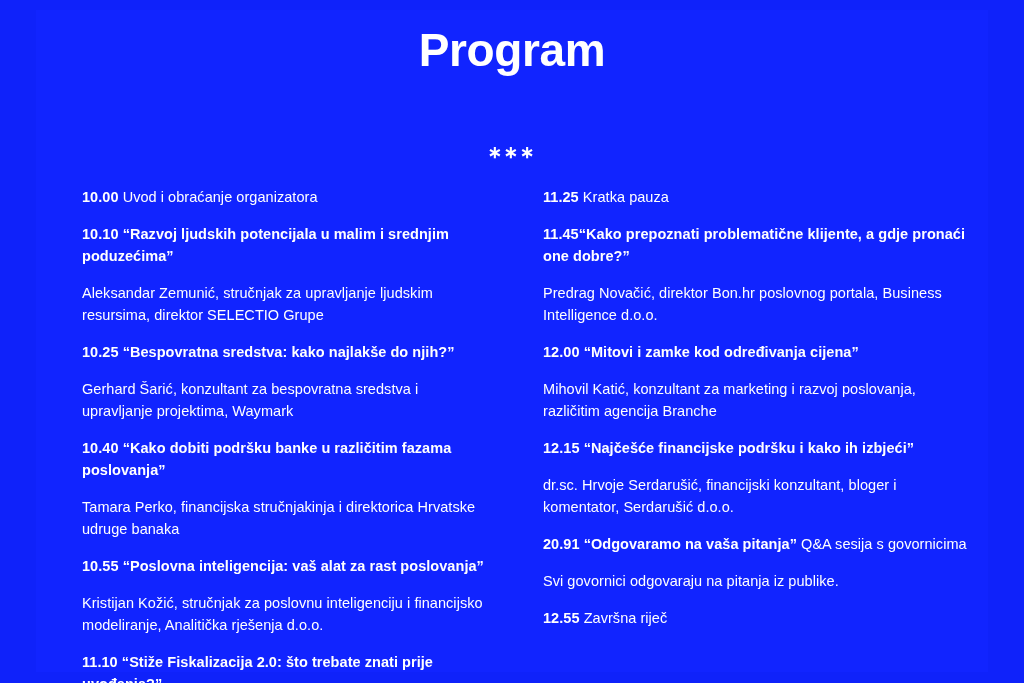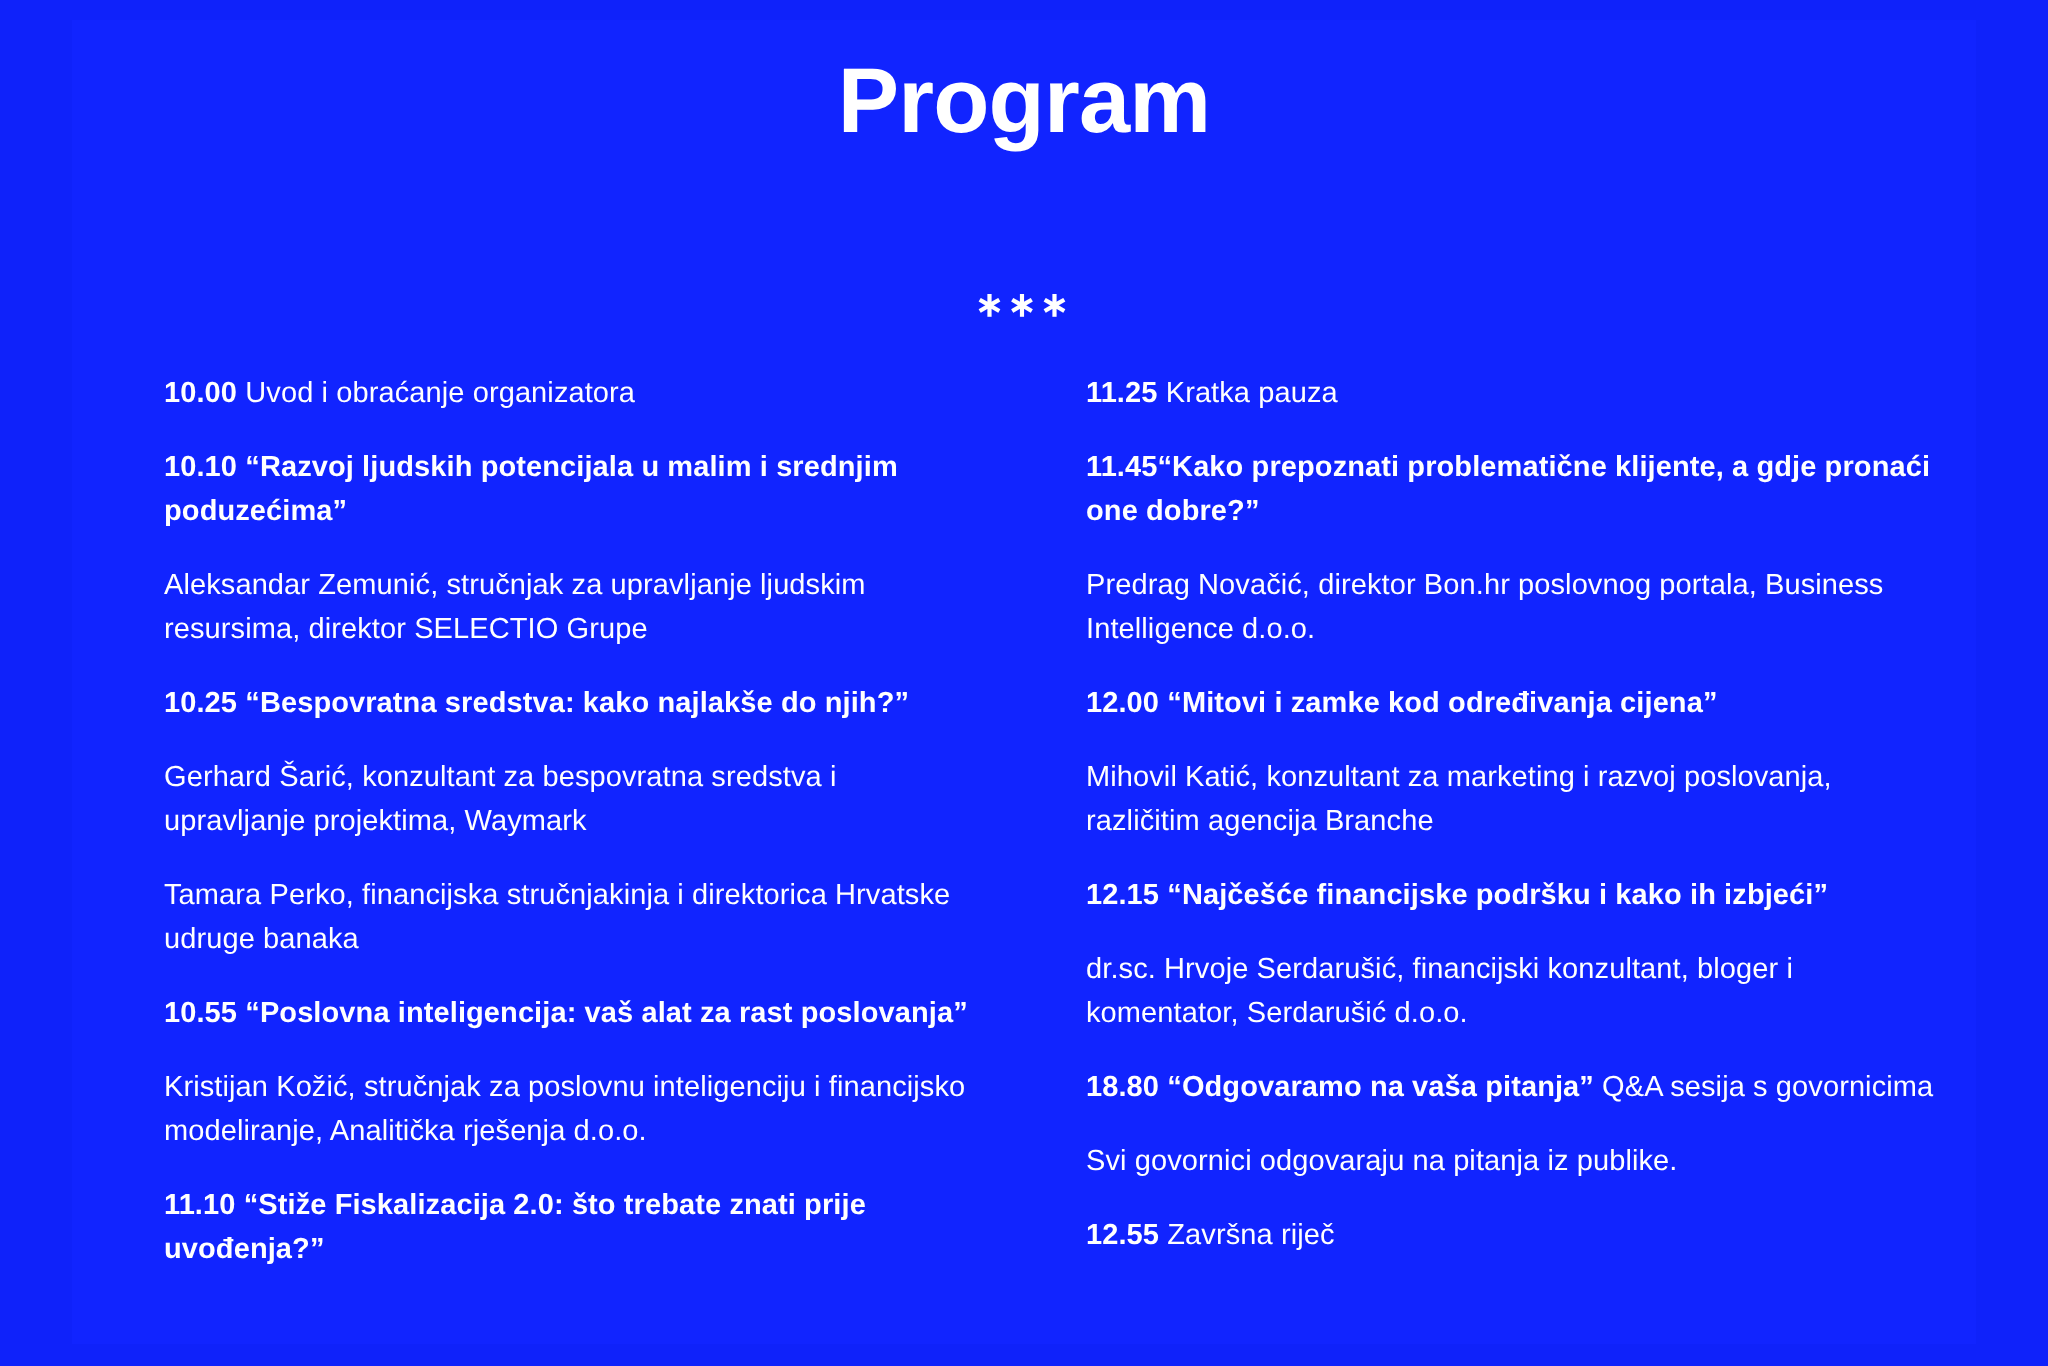--- a/index.html
+++ b/index.html
@@ -123,34 +123,35 @@
   <div class="divider-asterisks">∗∗∗</div>
 
   <div class="columns">
 
     <div class="column column-left" id="col-left">
         <p class="entry session"><span class="time">10.00</span><span class="sep"> </span><span class="plain">Uvod i obraćanje organizatora</span></p>
         <p class="entry session"><span class="time">10.10</span><span class="sep"> </span><span class="title-strong">“Razvoj ljudskih potencijala u malim i srednjim poduzećima”</span></p>
         <p class="entry speaker">Aleksandar Zemunić, stručnjak za upravljanje ljudskim resursima, direktor SELECTIO Grupe</p>
         <p class="entry session"><span class="time">10.25</span><span class="sep"> </span><span class="title-strong">“Bespovratna sredstva: kako najlakše do njih?”</span></p>
         <p class="entry speaker">Gerhard Šarić, konzultant za bespovratna sredstva i upravljanje projektima, Waymark</p>
+        <p class="entry session"><span class="time">10.40</span><span class="sep"> </span><span class="title-strong">“Kako dobiti podršku banke u različitim fazama poslovanja”</span></p>
         <p class="entry speaker">Tamara Perko, financijska stručnjakinja i direktorica Hrvatske udruge banaka</p>
         <p class="entry session"><span class="time">10.55</span><span class="sep"> </span><span class="title-strong">“Poslovna inteligencija: vaš alat za rast poslovanja”</span></p>
         <p class="entry speaker">Kristijan Kožić, stručnjak za poslovnu inteligenciju i financijsko modeliranje, Analitička rješenja d.o.o.</p>
         <p class="entry session"><span class="time">11.10</span><span class="sep"> </span><span class="title-strong">“Stiže Fiskalizacija 2.0: što trebate znati prije uvođenja?”</span></p>
       </div>
 
     <div class="column column-right" id="col-right">
         <p class="entry session"><span class="time">11.25</span><span class="sep"> </span><span class="plain">Kratka pauza</span></p>
         <p class="entry session"><span class="time">11.45</span><span class="title-strong">“Kako prepoznati problematične klijente, a gdje pronaći one dobre?”</span></p>
         <p class="entry speaker">Predrag Novačić, direktor Bon.hr poslovnog portala, Business Intelligence d.o.o.</p>
         <p class="entry session"><span class="time">12.00</span><span class="sep"> </span><span class="title-strong">“Mitovi i zamke kod određivanja cijena”</span></p>
         <p class="entry speaker">Mihovil Katić, konzultant za marketing i razvoj poslovanja, različitim agencija Branche</p>
         <p class="entry session"><span class="time">12.15</span><span class="sep"> </span><span class="title-strong">“Najčešće financijske podršku i kako ih izbjeći”</span></p>
         <p class="entry speaker">dr.sc. Hrvoje Serdarušić, financijski konzultant, bloger i komentator, Serdarušić d.o.o.</p>
-        <p class="entry session"><span class="time">18.80</span><span class="sep"> </span><span class="title-strong">“Odgovaramo na vaša pitanja”</span><span class="plain"> Q&amp;A sesija s govornicima</span></p>
+        <p class="entry session"><span class="time">20.91</span><span class="sep"> </span><span class="title-strong">“Odgovaramo na vaša pitanja”</span><span class="plain"> Q&amp;A sesija s govornicima</span></p>
         <p class="entry speaker">Svi govornici odgovaraju na pitanja iz publike.</p>
         <p class="entry session"><span class="time">12.55</span><span class="sep"> </span><span class="plain">Završna riječ</span></p>
       </div>
 
   </div>
 
 </div>
 
 </body></html>

